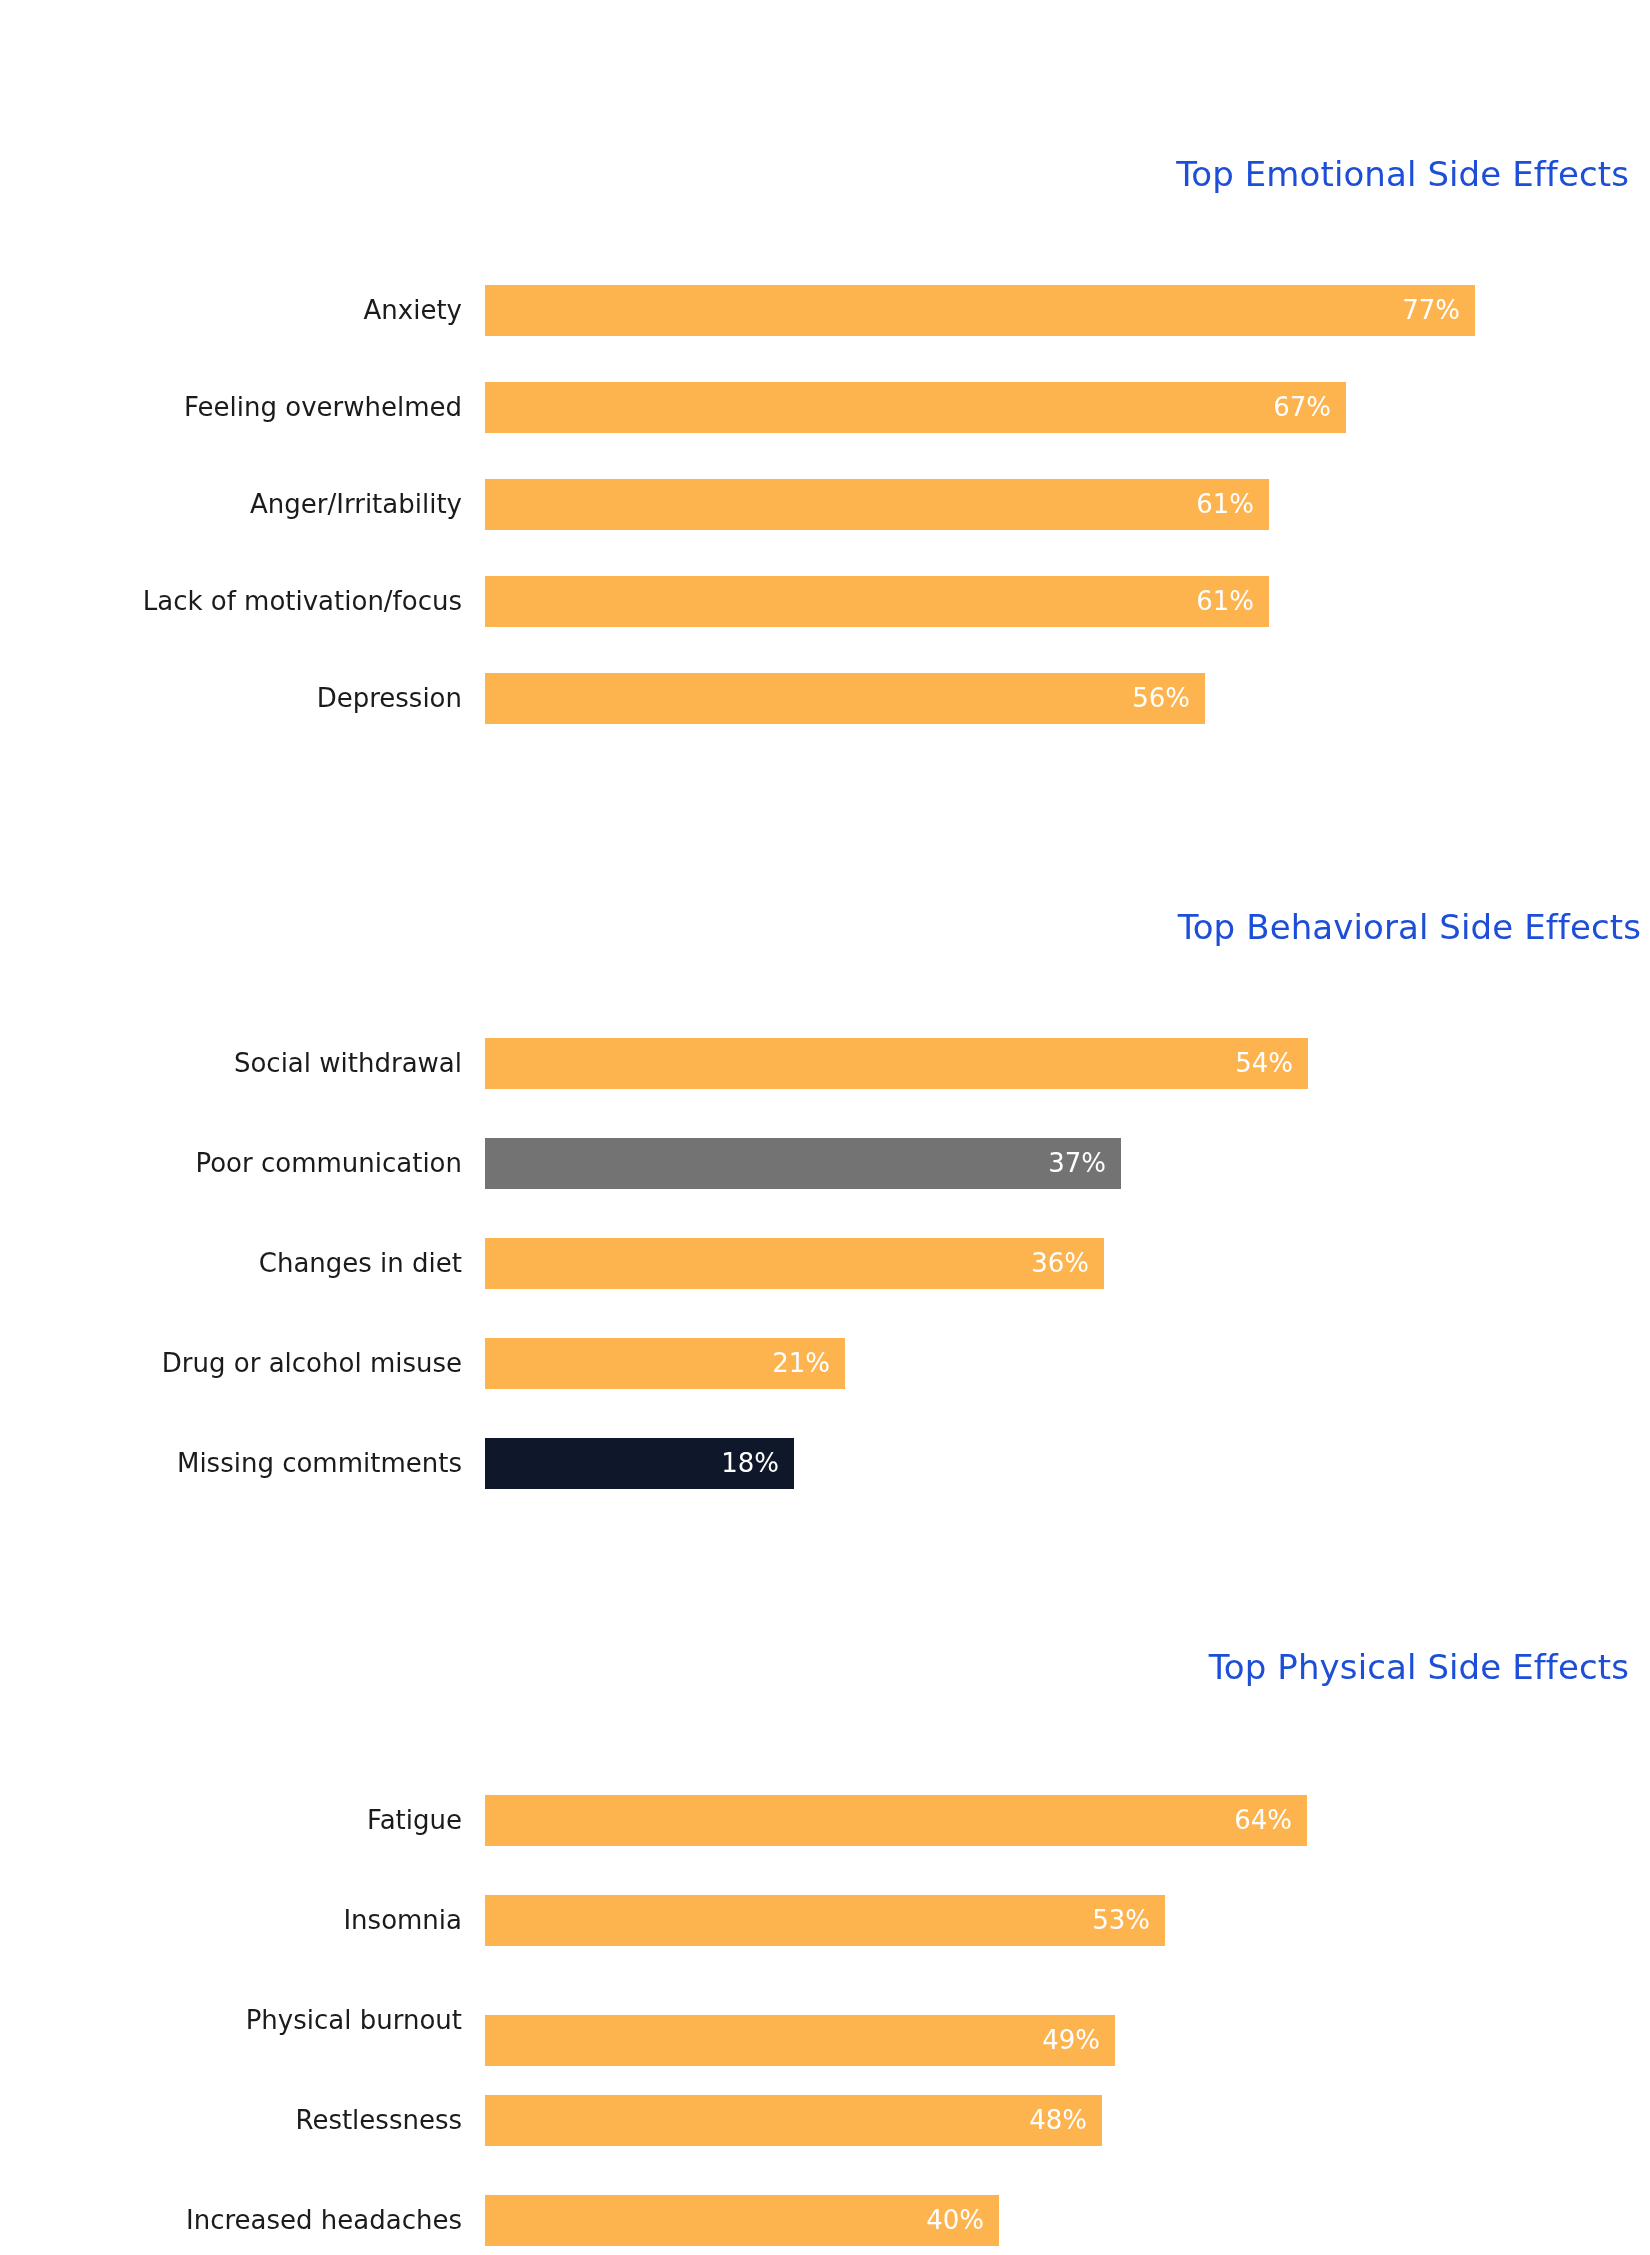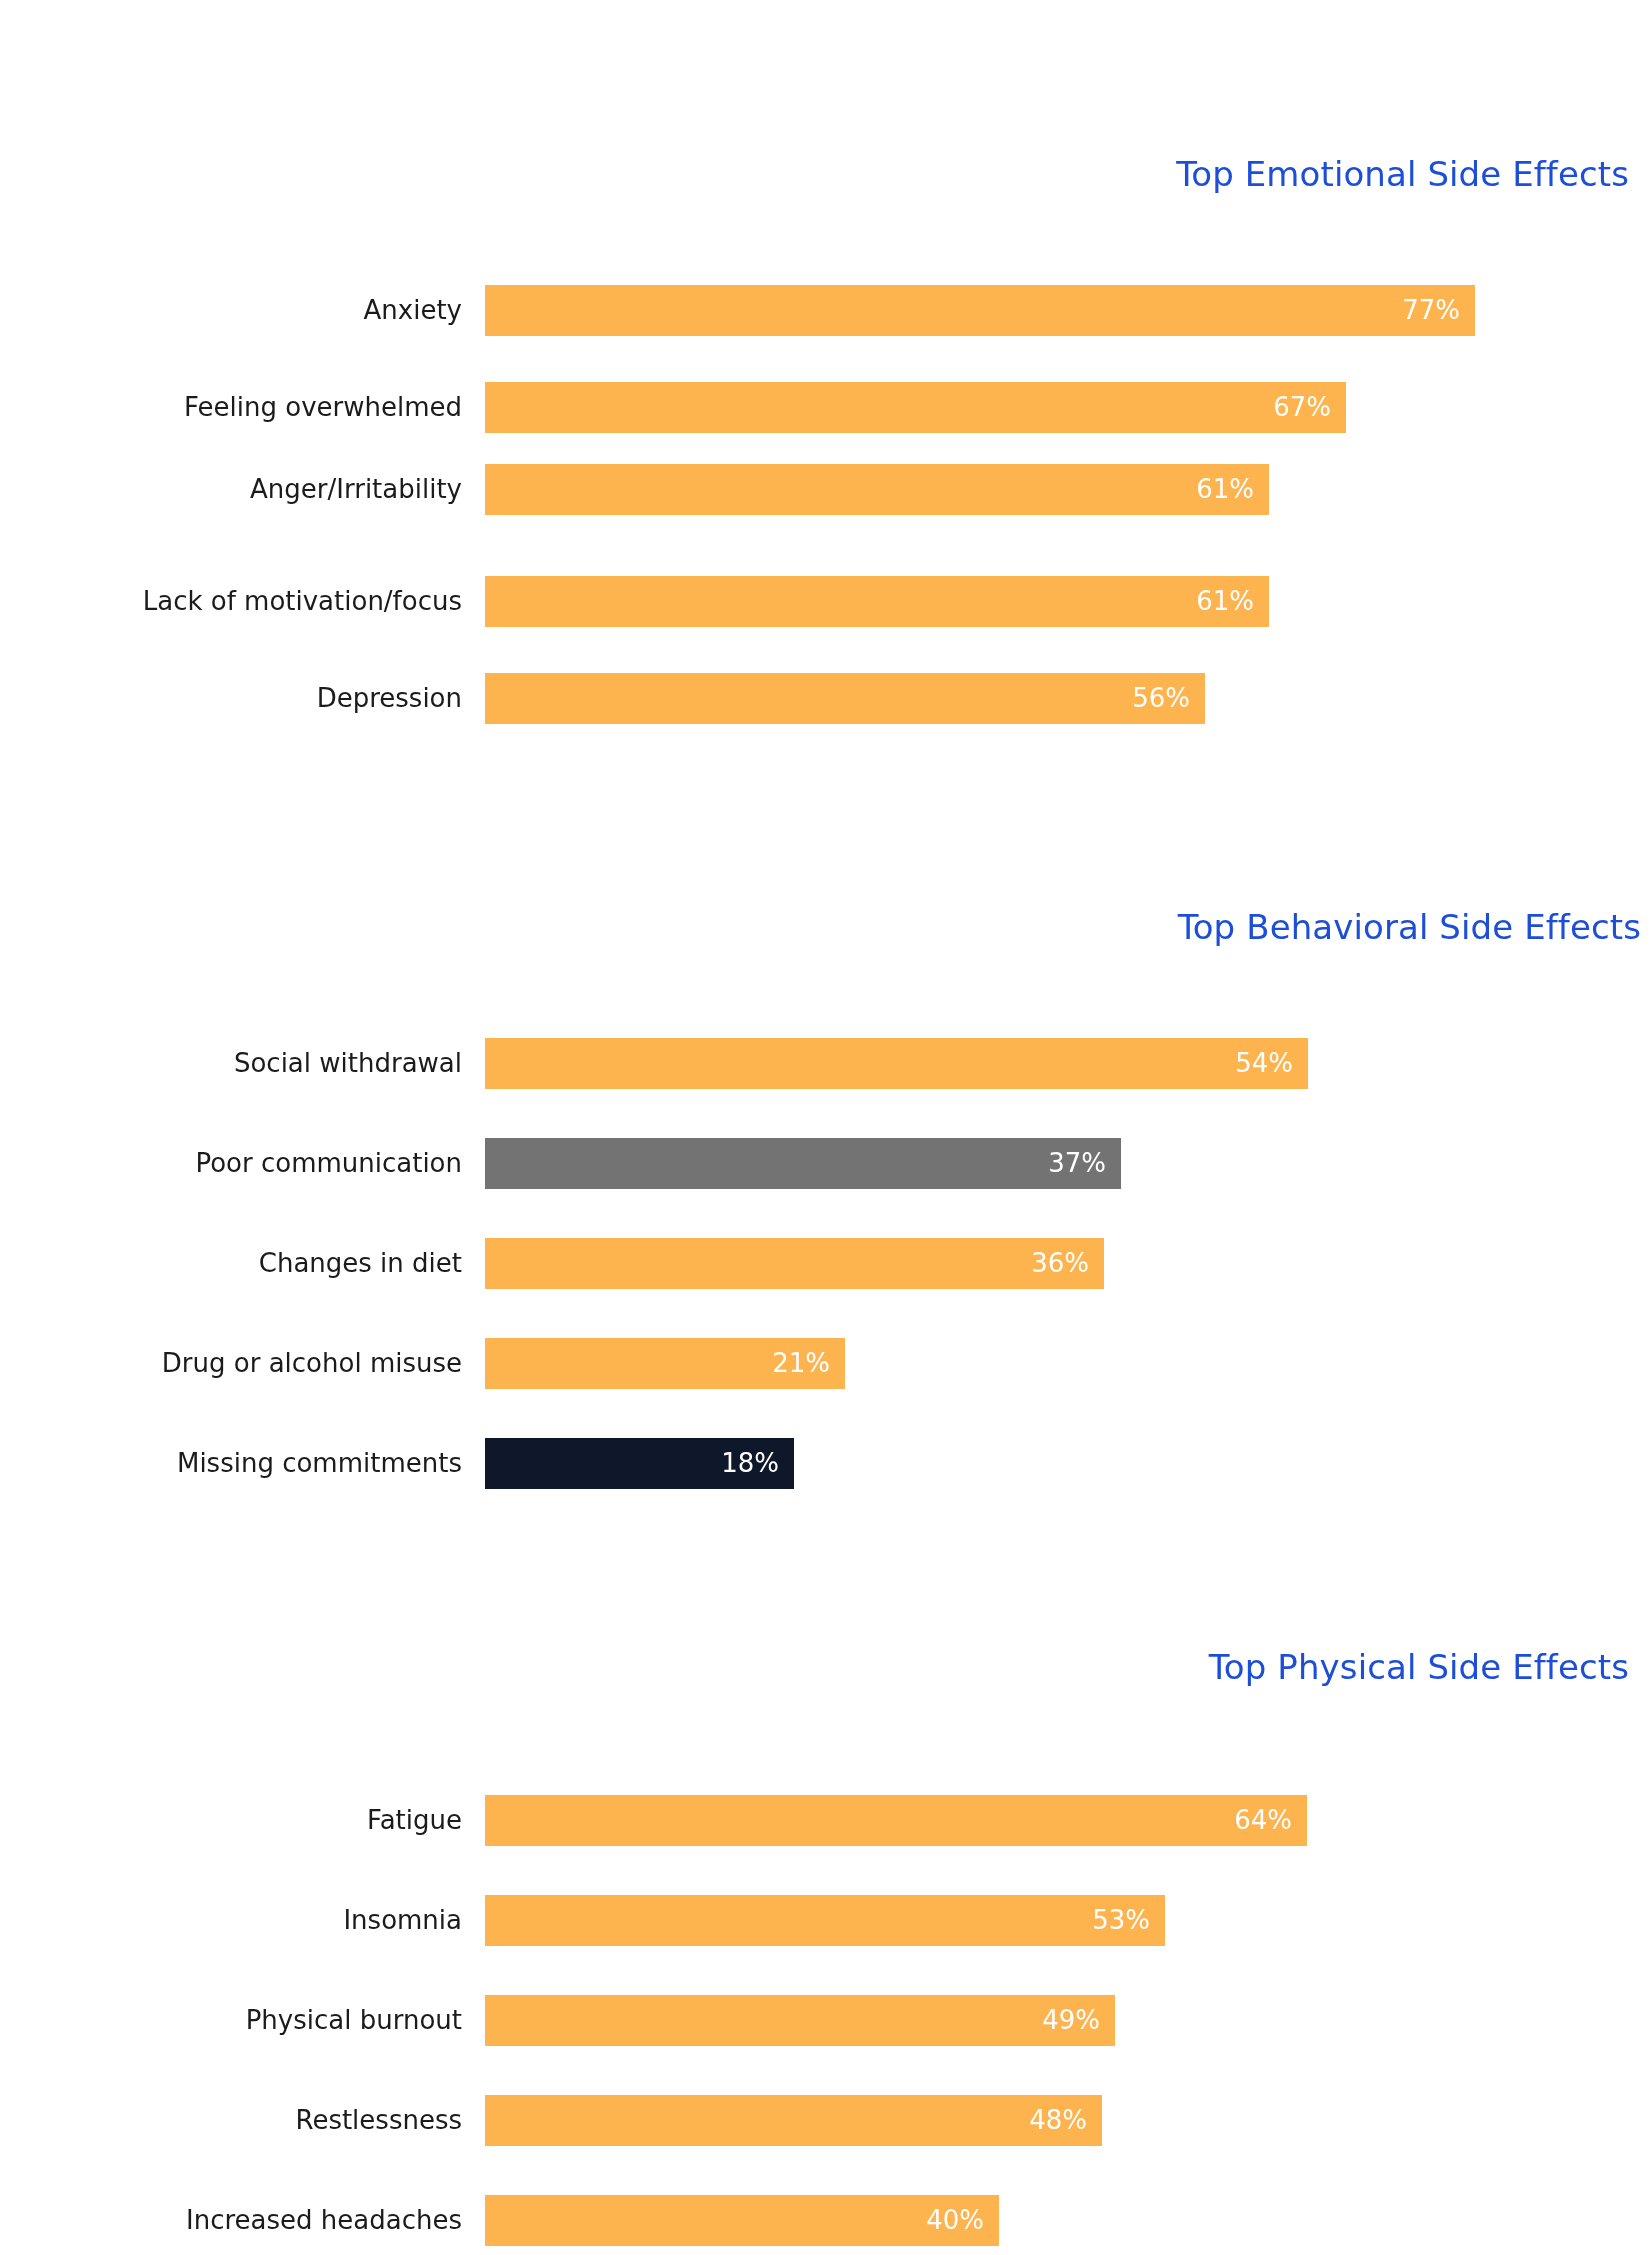--- a/index.html
+++ b/index.html
@@ -99,21 +99,21 @@
         </div>
       </div>
       <div class="bar-row" style="top: 382px;">
         <div class="bar-label">Feeling overwhelmed</div>
         <div class="bar-track">
           <div class="bar-fill" style="width: 861px; background: rgb(253, 180, 79);">
             <div class="bar-value">67%</div>
           </div>
         </div>
       </div>
-      <div class="bar-row" style="top: 464px; border-radius: 22px;">
+      <div class="bar-row" style="top: 479px; border-radius: 22px;">
         <div class="bar-label">Anger/Irritability</div>
         <div class="bar-track">
           <div class="bar-fill" style="width: 784px; background: rgb(253, 180, 79);">
             <div class="bar-value">61%</div>
           </div>
         </div>
       </div>
       <div class="bar-row" style="top: 576px;">
         <div class="bar-label">Lack of motivation/focus</div>
         <div class="bar-track">
@@ -188,21 +188,21 @@
         <div class="bar-label">Insomnia</div>
         <div class="bar-track">
           <div class="bar-fill" style="width: 680px; background: rgb(253, 180, 79);">
             <div class="bar-value">53%</div>
           </div>
         </div>
       </div>
       <div class="bar-row" style="top: 1995px;">
         <div class="bar-label">Physical burnout</div>
         <div class="bar-track">
-          <div class="bar-fill" style="width: 630px; background: rgb(253, 180, 79);">
+          <div class="bar-fill" style="width: 630px; background: rgb(253, 180, 79); margin-top: 20px;">
             <div class="bar-value">49%</div>
           </div>
         </div>
       </div>
       <div class="bar-row" style="top: 2095px;">
         <div class="bar-label">Restlessness</div>
         <div class="bar-track">
           <div class="bar-fill" style="width: 617px; background: rgb(253, 180, 79);">
             <div class="bar-value">48%</div>
           </div>

